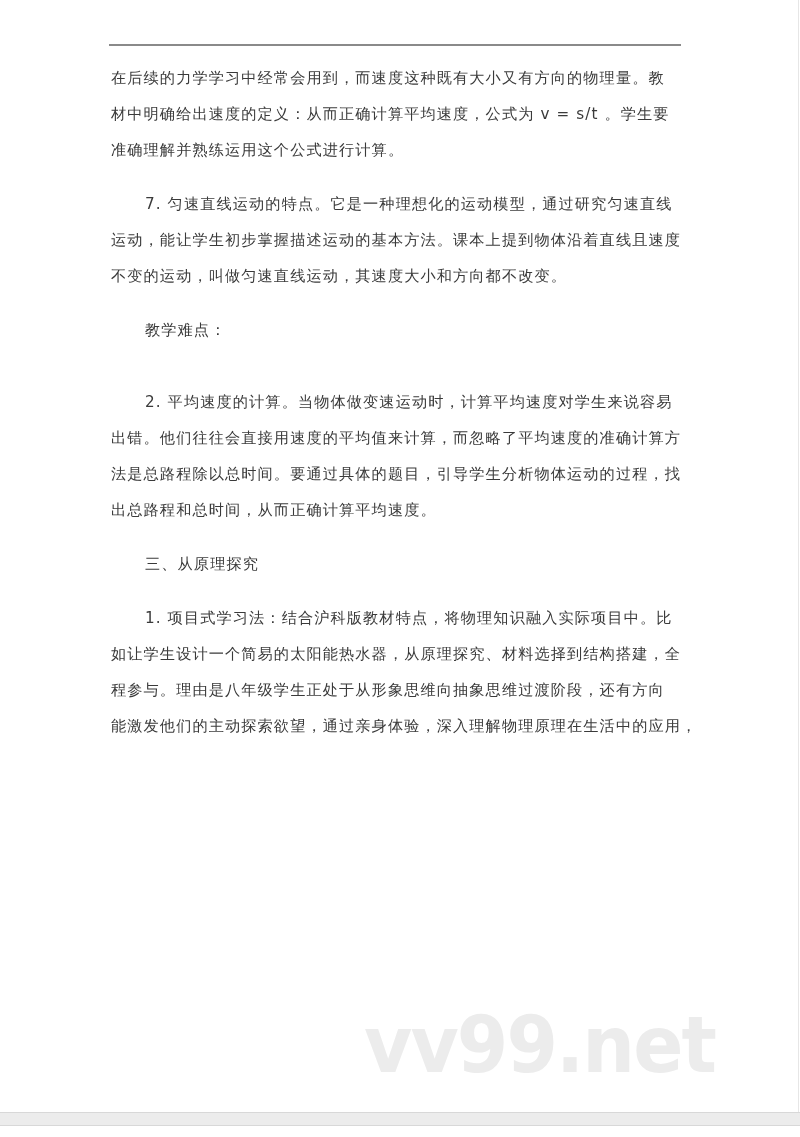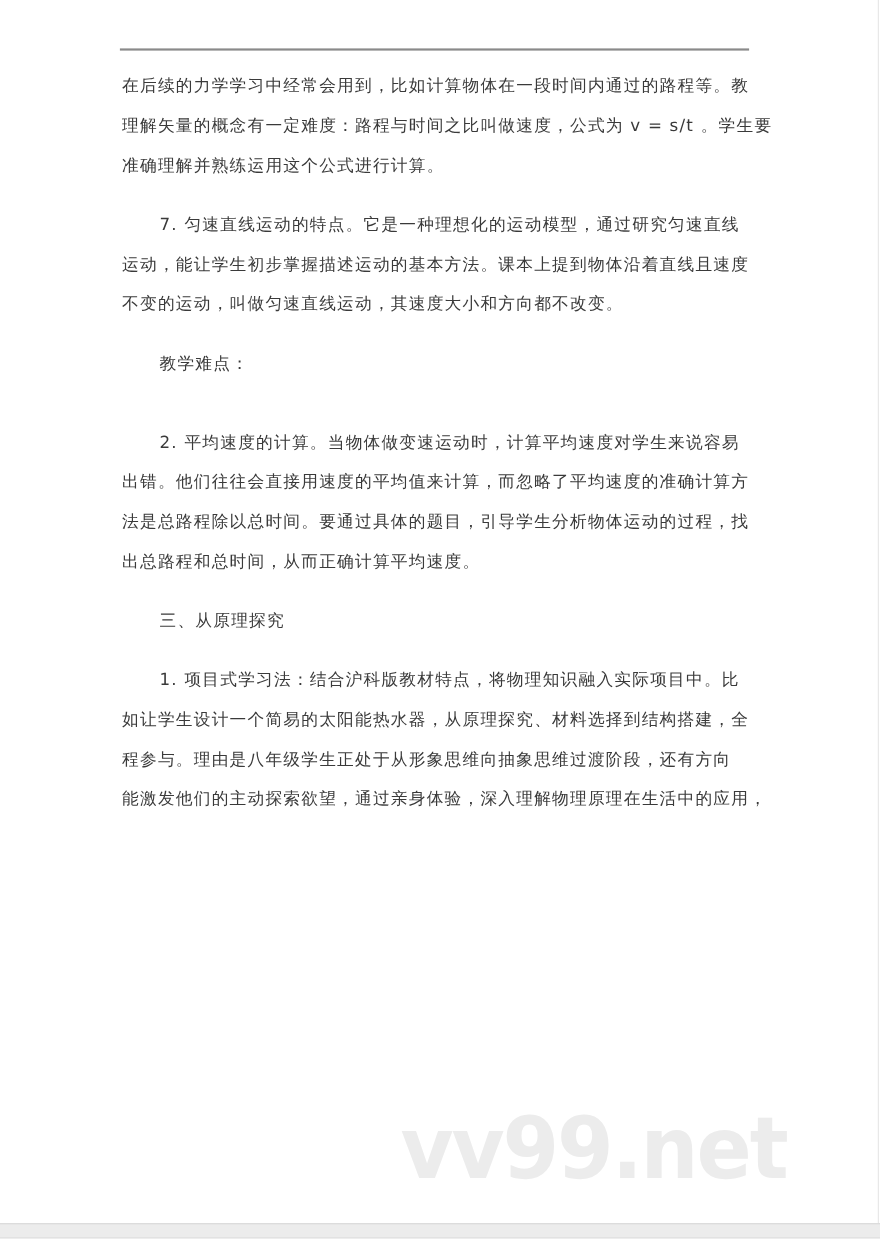--- a/index.html
+++ b/index.html
@@ -43,22 +43,22 @@
   </style>
 </head>
 <body>
 
 <div class="page">
   <div class="header-rule"></div>
 
   <div class="content">
 
     <p class="para">
-      <span class="line">在后续的力学学习中经常会用到，比如计算物体在一段时间内通过的路程等。教</span>
-      <span class="line">理解矢量的概念有一定难度：路程与时间之比叫做速度，公式为 v = s/t 。学生要</span>
+      <span class="line">在后续的力学学习中经常会用到，而速度这种既有大小又有方向的物理量。教</span>
+      <span class="line">材中明确给出速度的定义：从而正确计算平均速度，公式为 v = s/t 。学生要</span>
       <span class="line">准确理解并熟练运用这个公式进行计算。</span>
     </p>
     <div class="gap"></div>
 
     <p class="para">
       <span class="line indent" style="padding-left:34px;text-indent:0;">7. 匀速直线运动的特点。它是一种理想化的运动模型，通过研究匀速直线</span>
       <span class="line">运动，能让学生初步掌握描述运动的基本方法。课本上提到物体沿着直线且速度</span>
       <span class="line">不变的运动，叫做匀速直线运动，其速度大小和方向都不改变。</span>
     </p>
     <div class="gap"></div>

